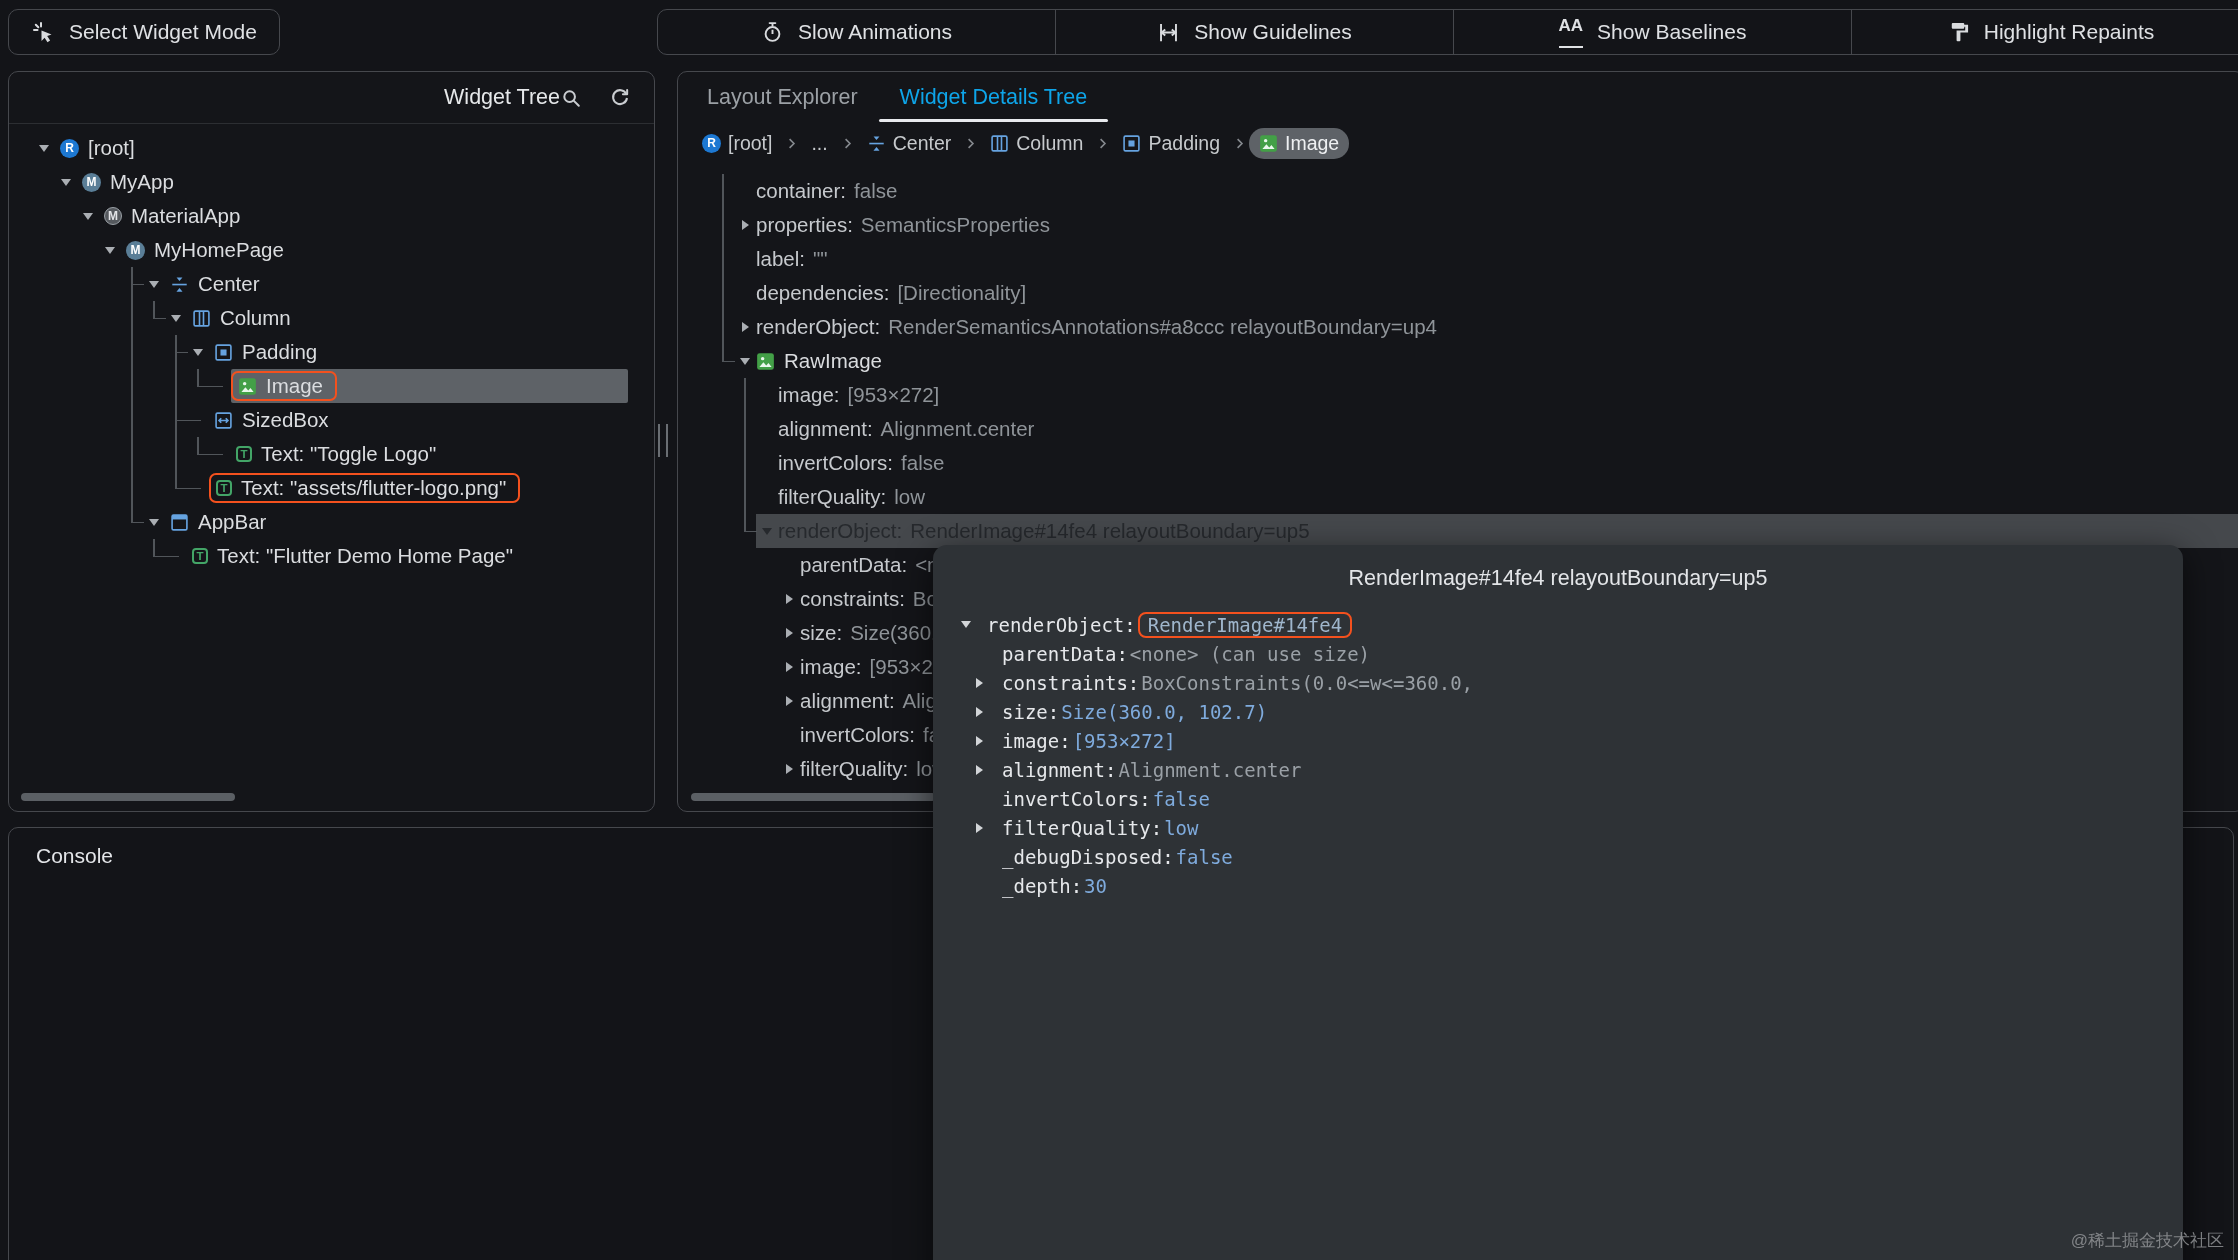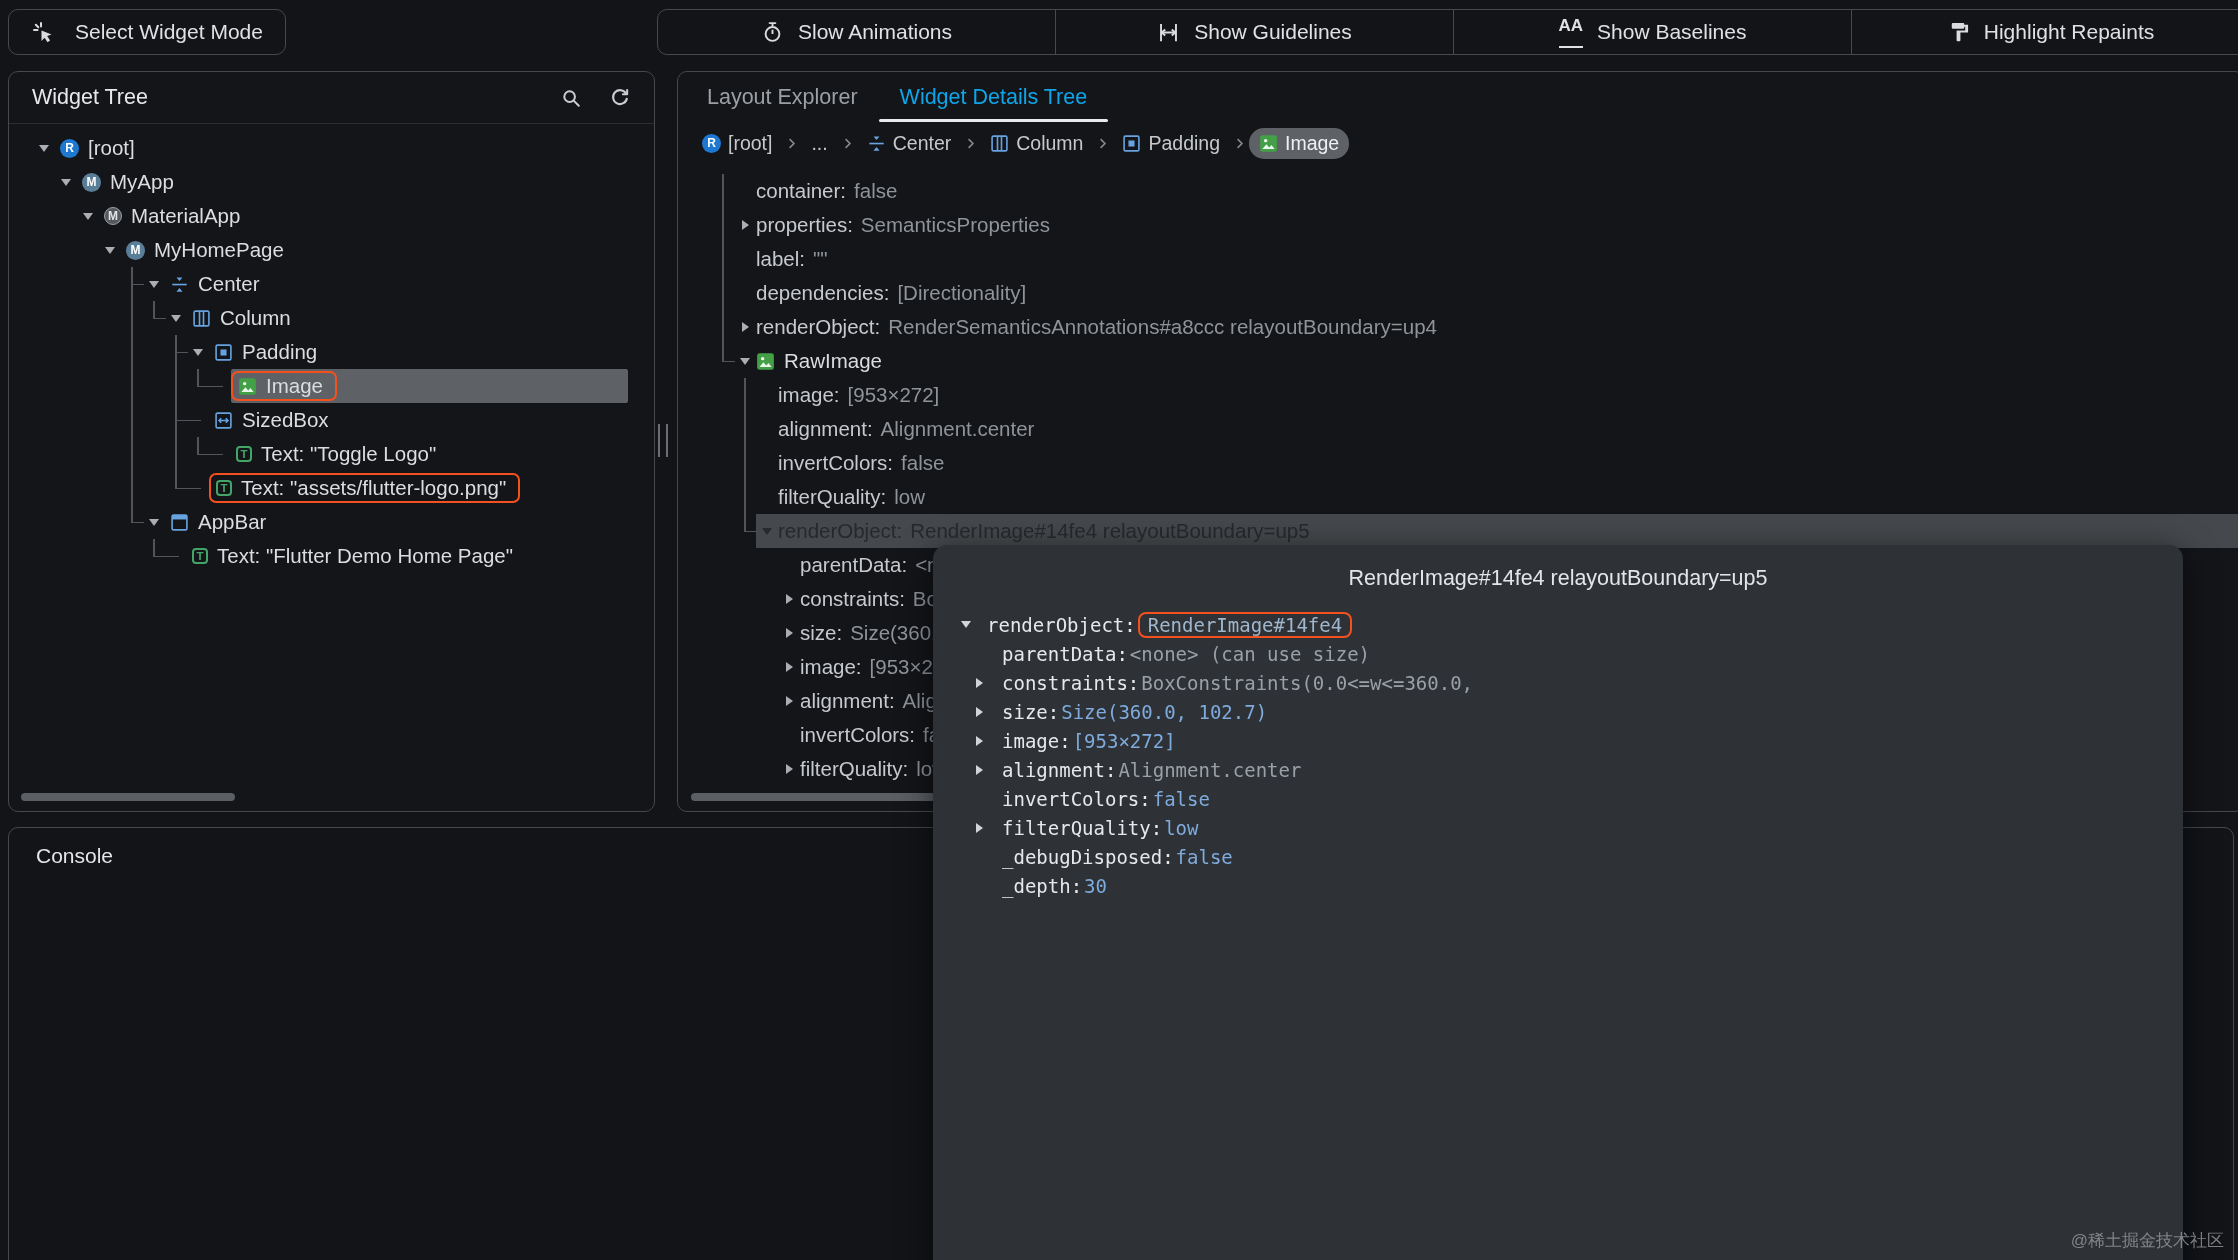--- a/index.html
+++ b/index.html
@@ -1,41 +1,41 @@
 <!DOCTYPE html>
 <html><head>
 <meta charset="utf-8">
 <style>
   *{box-sizing:border-box;margin:0;padding:0}
   html,body{background:#0b0c0e}
   #screen{position:relative;width:2238px;height:1260px;background:#131418;overflow:hidden;
     font-family:"Liberation Sans","DejaVu Sans",sans-serif;color:#d7d9dc;cursor:default}
 
   
-  .tb-outline-btn{position:absolute;left:8px;top:9px;height:46px;display:inline-flex;align-items:center;gap:20px;
+  .tb-outline-btn{position:absolute;left:8px;top:9px;height:46px;display:inline-flex;align-items:center;gap:14px;
     padding:0 22px;background:transparent;border:1.5px solid #46484d;border-radius:10px;color:#dfe1e4;
     font-size:21px;font-family:inherit;cursor:pointer;white-space:nowrap}
   .tb-group{position:absolute;left:657px;right:-12px;top:9px;height:46px;display:flex;align-items:stretch;
     border:1.5px solid #46484d;border-radius:10px;overflow:hidden}
   .tb-btn{flex:1;display:flex;align-items:center;justify-content:center;gap:14px;padding:0 20px;
     font-size:21px;color:#dfe1e4;cursor:pointer;white-space:nowrap}
   .tb-btn + .tb-btn{border-left:1.5px solid #46484d}
   .tb-label{white-space:nowrap}
   .aa-icon{font-weight:700;font-size:17px;line-height:1;border-bottom:2.5px solid #dfe1e4;padding-bottom:12px}
 
   
   #widget-tree-panel{position:absolute;left:8px;top:71px;width:647px;height:741px;
     border:1.5px solid #46484d;border-radius:10px;background:#141519;z-index:1}
   #details-panel{position:absolute;left:677px;top:71px;width:1568px;height:741px;
     border:1.5px solid #46484d;border-radius:10px;background:#141519;z-index:1;overflow:hidden}
   #console-panel{position:absolute;left:8px;top:827px;width:2226px;height:500px;
     border:1.5px solid #46484d;border-radius:10px;background:#131418;z-index:1}
   .console-title{display:block;padding:16px 0 0 27px;font-size:21px;color:#e4e6e9}
 
-  .panel-header{display:flex;align-items:center;justify-content:space-between;height:52px;padding:0 23px;
+  .panel-header{display:flex;align-items:center;justify-content:flex-end;height:52px;padding:0 23px;
     border-bottom:1px solid #2c2e32}
   .panel-title{font-size:21.5px;color:#e6e8ea}
   .hdr-icons{display:flex;align-items:center;gap:27px}
   .hdr-icons .icwrap{cursor:pointer}
 
   .icwrap{display:inline-flex;align-items:center;justify-content:center;flex:none}
   .trow .icwrap,.drow .icwrap{margin-right:9px}
   .crumb .icwrap{margin-right:7px}
 
   

